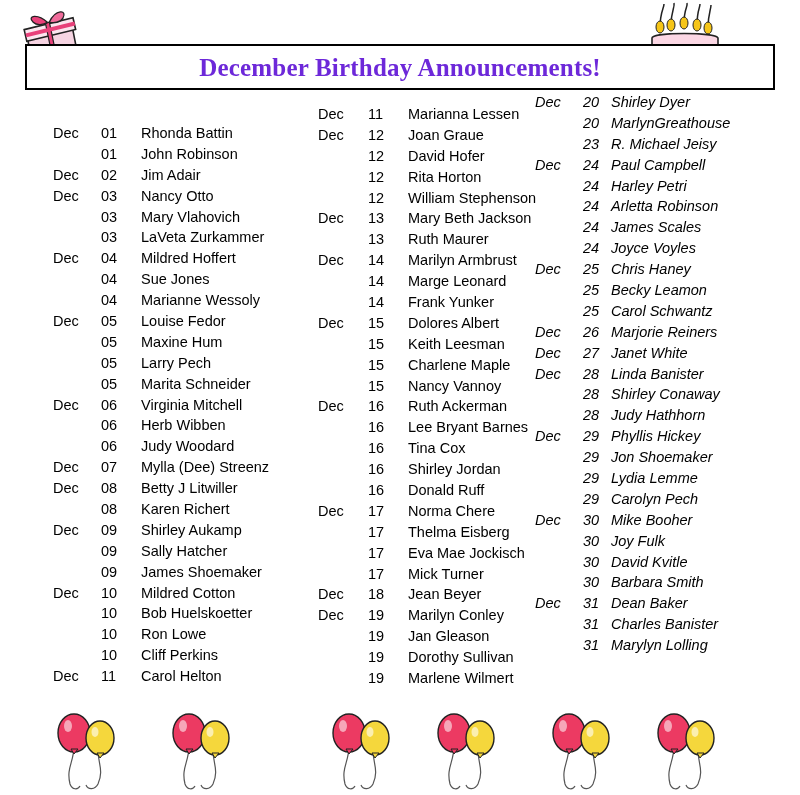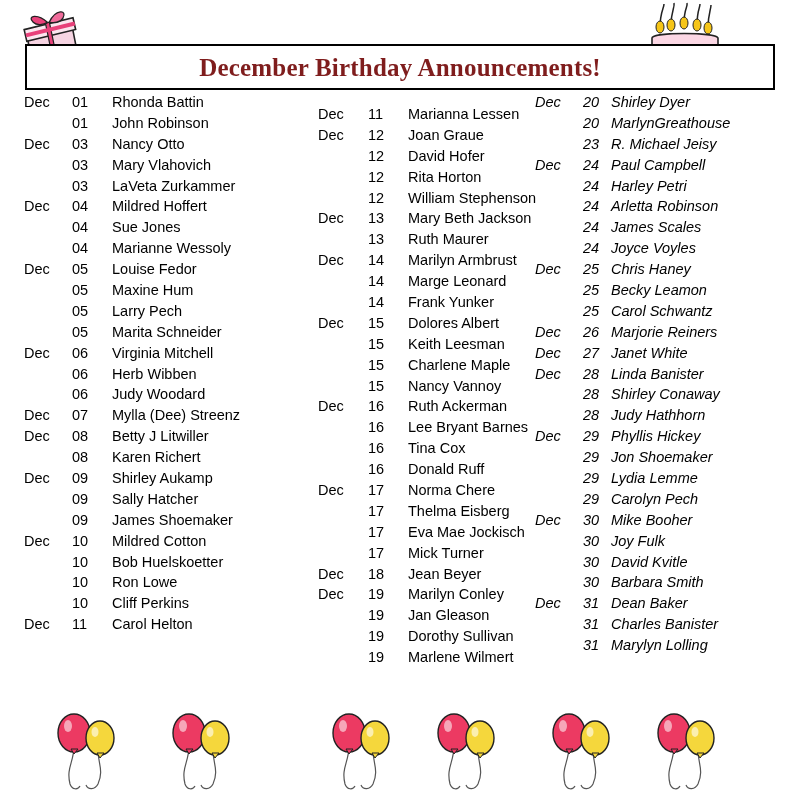--- a/index.html
+++ b/index.html
@@ -35,21 +35,21 @@
     position: absolute;
     left: 25px;
     top: 48px;
     width: 750px;
     height: 40px;
     line-height: 40px;
     text-align: center;
     font-family: "Liberation Serif", serif;
     font-weight: bold;
     font-size: 25px;
-    color: #7f1d1d;
+    color: #6d28d9;
     letter-spacing: 0.2px;
   }
 
   
   .gift {
     position: absolute;
     left: 18px;
     top: 10px;
     width: 66px;
     height: 62px;
@@ -69,21 +69,21 @@
     position: absolute;
     left: 0;
     top: 92px;
     width: 800px;
     height: 620px;
   }
   .col {
     position: absolute;
     top: 0;
   }
-  .col-0 { left: 24px;  width: 270px; }
+  .col-0 { left: 53px;  width: 270px; margin-top: 31px; }
   .col-1 { left: 318px; width: 250px; margin-top: 12px; }
   .col-2 { left: 535px; width: 235px; font-style: italic; }
 
   .row {
     height: 20.9px;
     line-height: 20.9px;
     white-space: nowrap;
     font-size: 14.5px;
     color: #000000;
     font-family: "Liberation Sans", sans-serif;
@@ -168,20 +168,21 @@
     </svg>
   </div>
 
   <div class="title-bar"></div>
   <div class="title-text">December Birthday Announcements!</div>
 
   <div class="cols">
     <div class="col col-0">
         <div class="row"><span class="mon">Dec</span><span class="day">01</span><span class="nm">Rhonda Battin</span></div>
         <div class="row"><span class="mon"></span><span class="day">01</span><span class="nm">John Robinson</span></div>
+        <div class="row"><span class="mon">Dec</span><span class="day">02</span><span class="nm">Jim Adair</span></div>
         <div class="row"><span class="mon">Dec</span><span class="day">03</span><span class="nm">Nancy Otto</span></div>
         <div class="row"><span class="mon"></span><span class="day">03</span><span class="nm">Mary Vlahovich</span></div>
         <div class="row"><span class="mon"></span><span class="day">03</span><span class="nm">LaVeta Zurkammer</span></div>
         <div class="row"><span class="mon">Dec</span><span class="day">04</span><span class="nm">Mildred Hoffert</span></div>
         <div class="row"><span class="mon"></span><span class="day">04</span><span class="nm">Sue Jones</span></div>
         <div class="row"><span class="mon"></span><span class="day">04</span><span class="nm">Marianne Wessoly</span></div>
         <div class="row"><span class="mon">Dec</span><span class="day">05</span><span class="nm">Louise Fedor</span></div>
         <div class="row"><span class="mon"></span><span class="day">05</span><span class="nm">Maxine Hum</span></div>
         <div class="row"><span class="mon"></span><span class="day">05</span><span class="nm">Larry Pech</span></div>
         <div class="row"><span class="mon"></span><span class="day">05</span><span class="nm">Marita Schneider</span></div>
@@ -211,20 +212,21 @@
         <div class="row"><span class="mon">Dec</span><span class="day">14</span><span class="nm">Marilyn Armbrust</span></div>
         <div class="row"><span class="mon"></span><span class="day">14</span><span class="nm">Marge Leonard</span></div>
         <div class="row"><span class="mon"></span><span class="day">14</span><span class="nm">Frank Yunker</span></div>
         <div class="row"><span class="mon">Dec</span><span class="day">15</span><span class="nm">Dolores Albert</span></div>
         <div class="row"><span class="mon"></span><span class="day">15</span><span class="nm">Keith Leesman</span></div>
         <div class="row"><span class="mon"></span><span class="day">15</span><span class="nm">Charlene Maple</span></div>
         <div class="row"><span class="mon"></span><span class="day">15</span><span class="nm">Nancy Vannoy</span></div>
         <div class="row"><span class="mon">Dec</span><span class="day">16</span><span class="nm">Ruth Ackerman</span></div>
         <div class="row"><span class="mon"></span><span class="day">16</span><span class="nm">Lee Bryant Barnes</span></div>
         <div class="row"><span class="mon"></span><span class="day">16</span><span class="nm">Tina Cox</span></div>
+        <div class="row"><span class="mon"></span><span class="day">16</span><span class="nm">Shirley Jordan</span></div>
         <div class="row"><span class="mon"></span><span class="day">16</span><span class="nm">Donald  Ruff</span></div>
         <div class="row"><span class="mon">Dec</span><span class="day">17</span><span class="nm">Norma Chere</span></div>
         <div class="row"><span class="mon"></span><span class="day">17</span><span class="nm">Thelma Eisberg</span></div>
         <div class="row"><span class="mon"></span><span class="day">17</span><span class="nm">Eva Mae Jockisch</span></div>
         <div class="row"><span class="mon"></span><span class="day">17</span><span class="nm">Mick Turner</span></div>
         <div class="row"><span class="mon">Dec</span><span class="day">18</span><span class="nm">Jean Beyer</span></div>
         <div class="row"><span class="mon">Dec</span><span class="day">19</span><span class="nm">Marilyn Conley</span></div>
         <div class="row"><span class="mon"></span><span class="day">19</span><span class="nm">Jan Gleason</span></div>
         <div class="row"><span class="mon"></span><span class="day">19</span><span class="nm">Dorothy Sullivan</span></div>
         <div class="row"><span class="mon"></span><span class="day">19</span><span class="nm">Marlene Wilmert</span></div>

